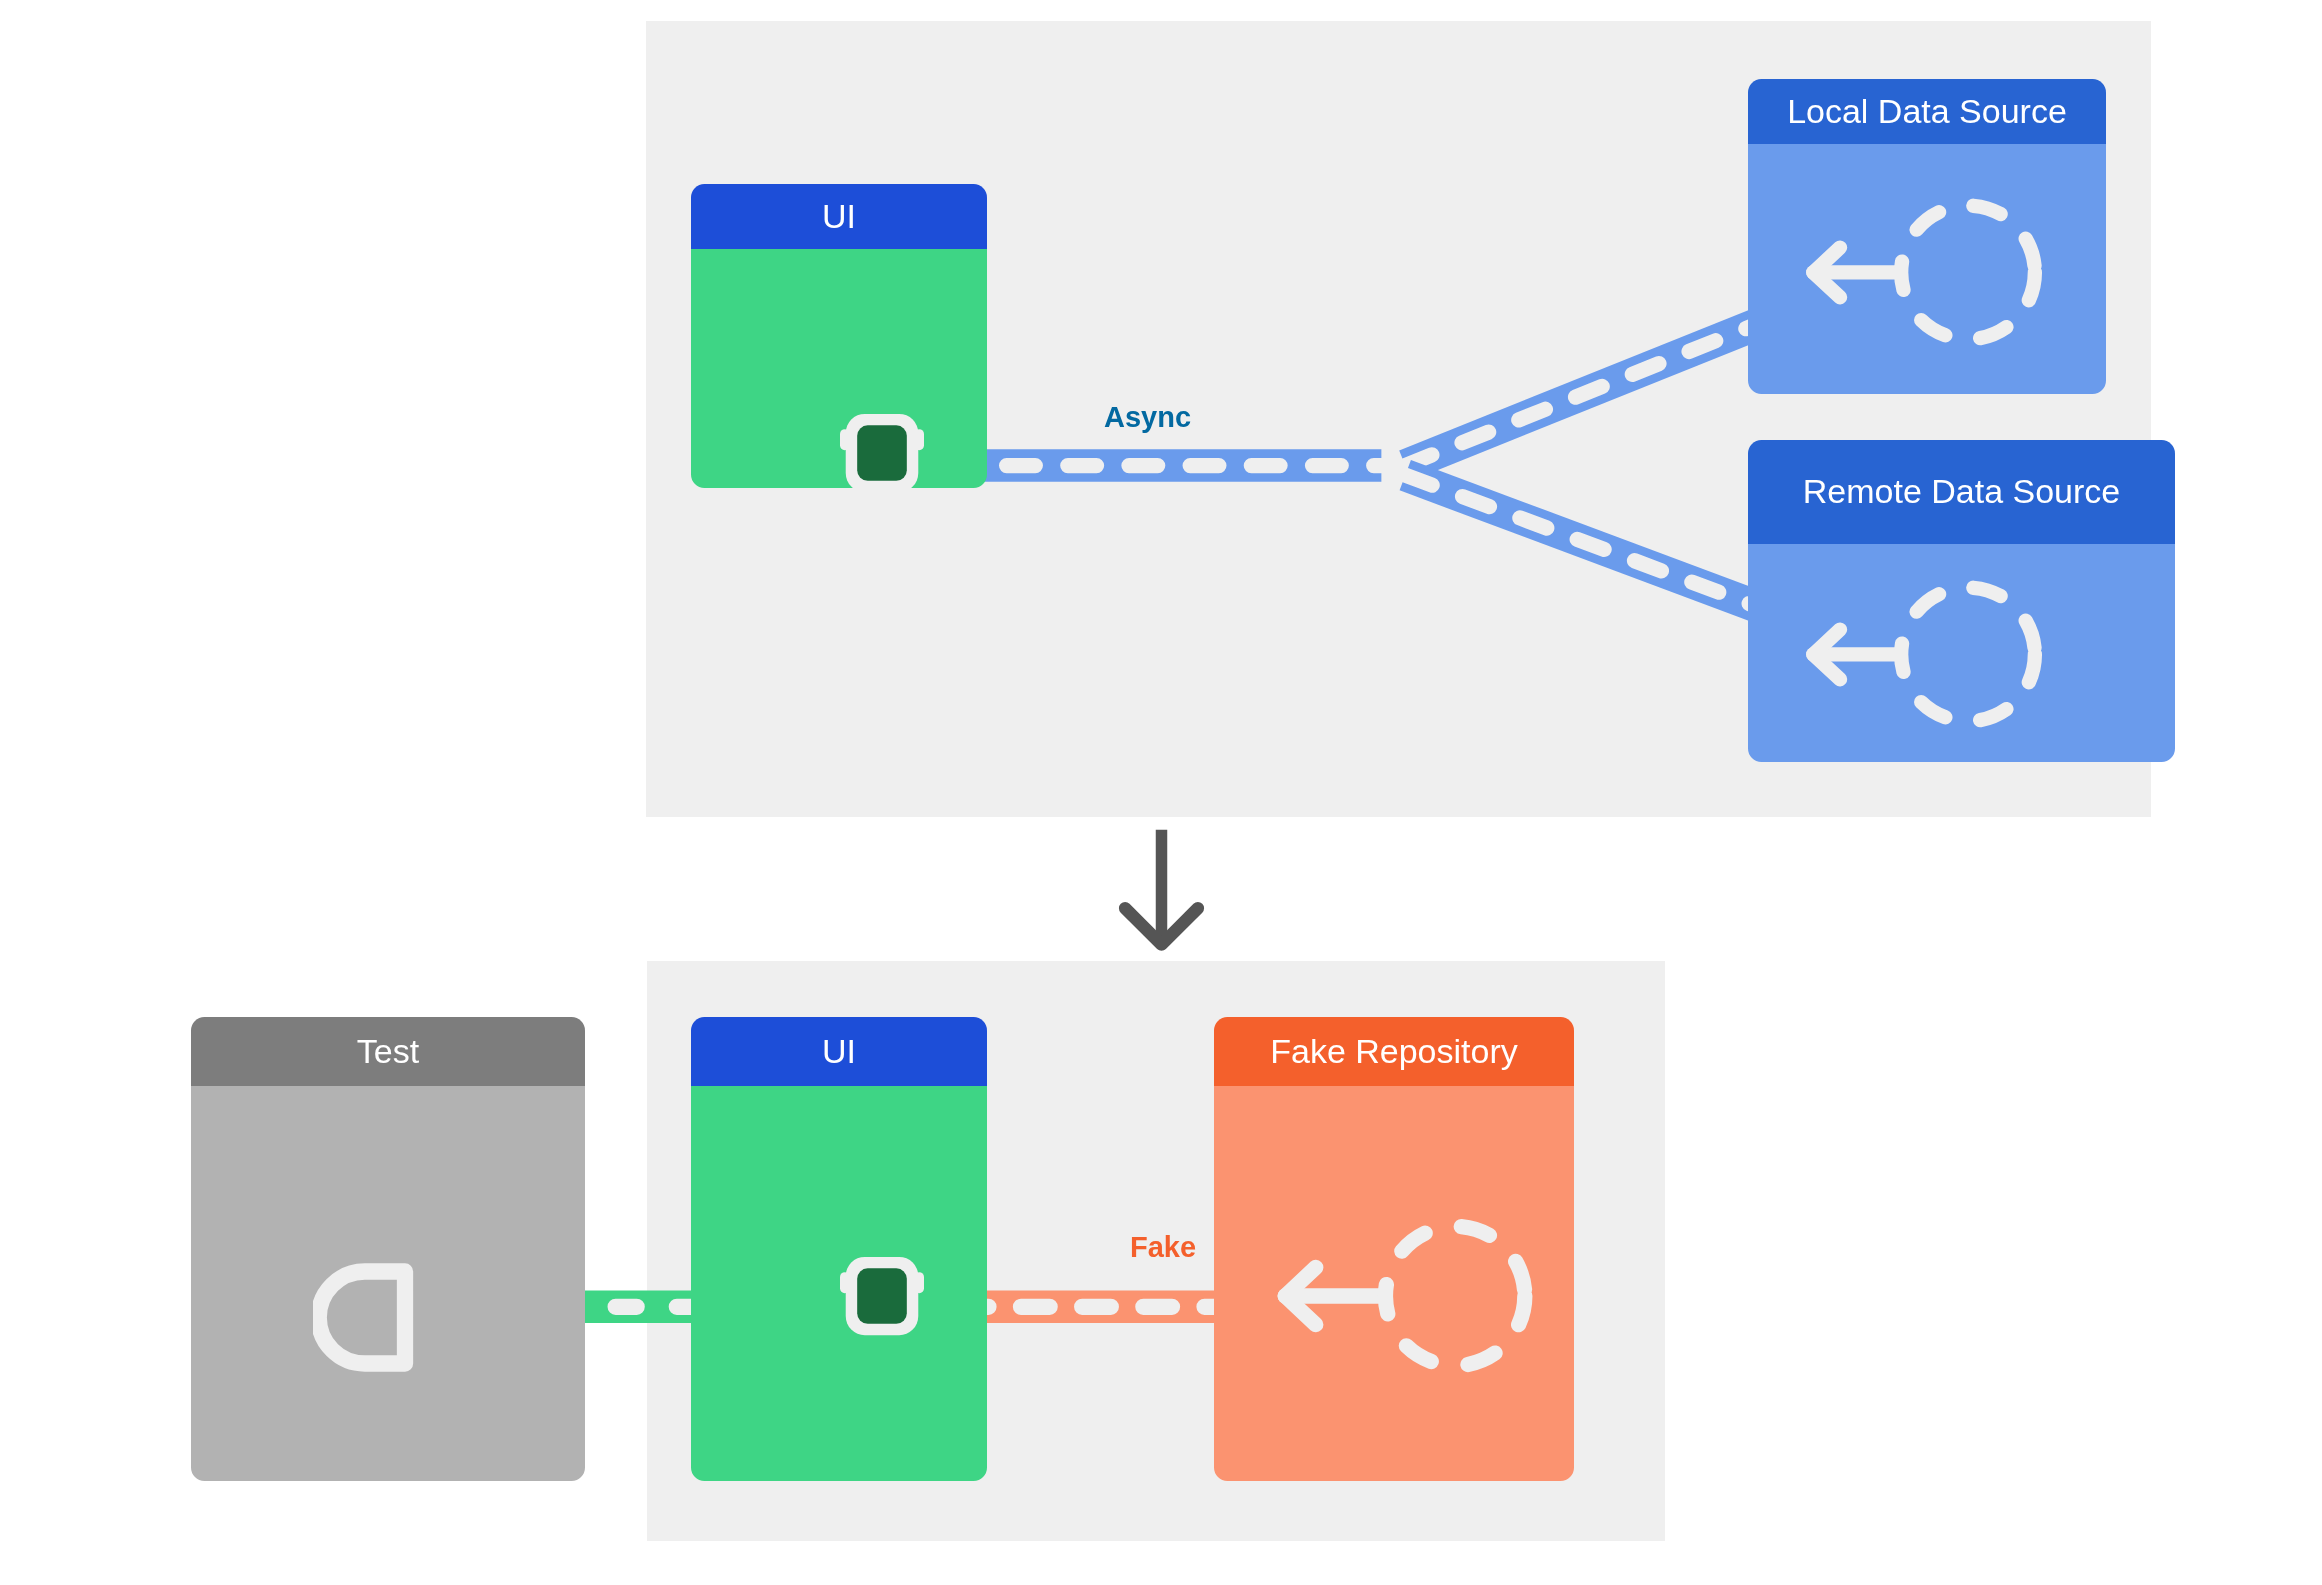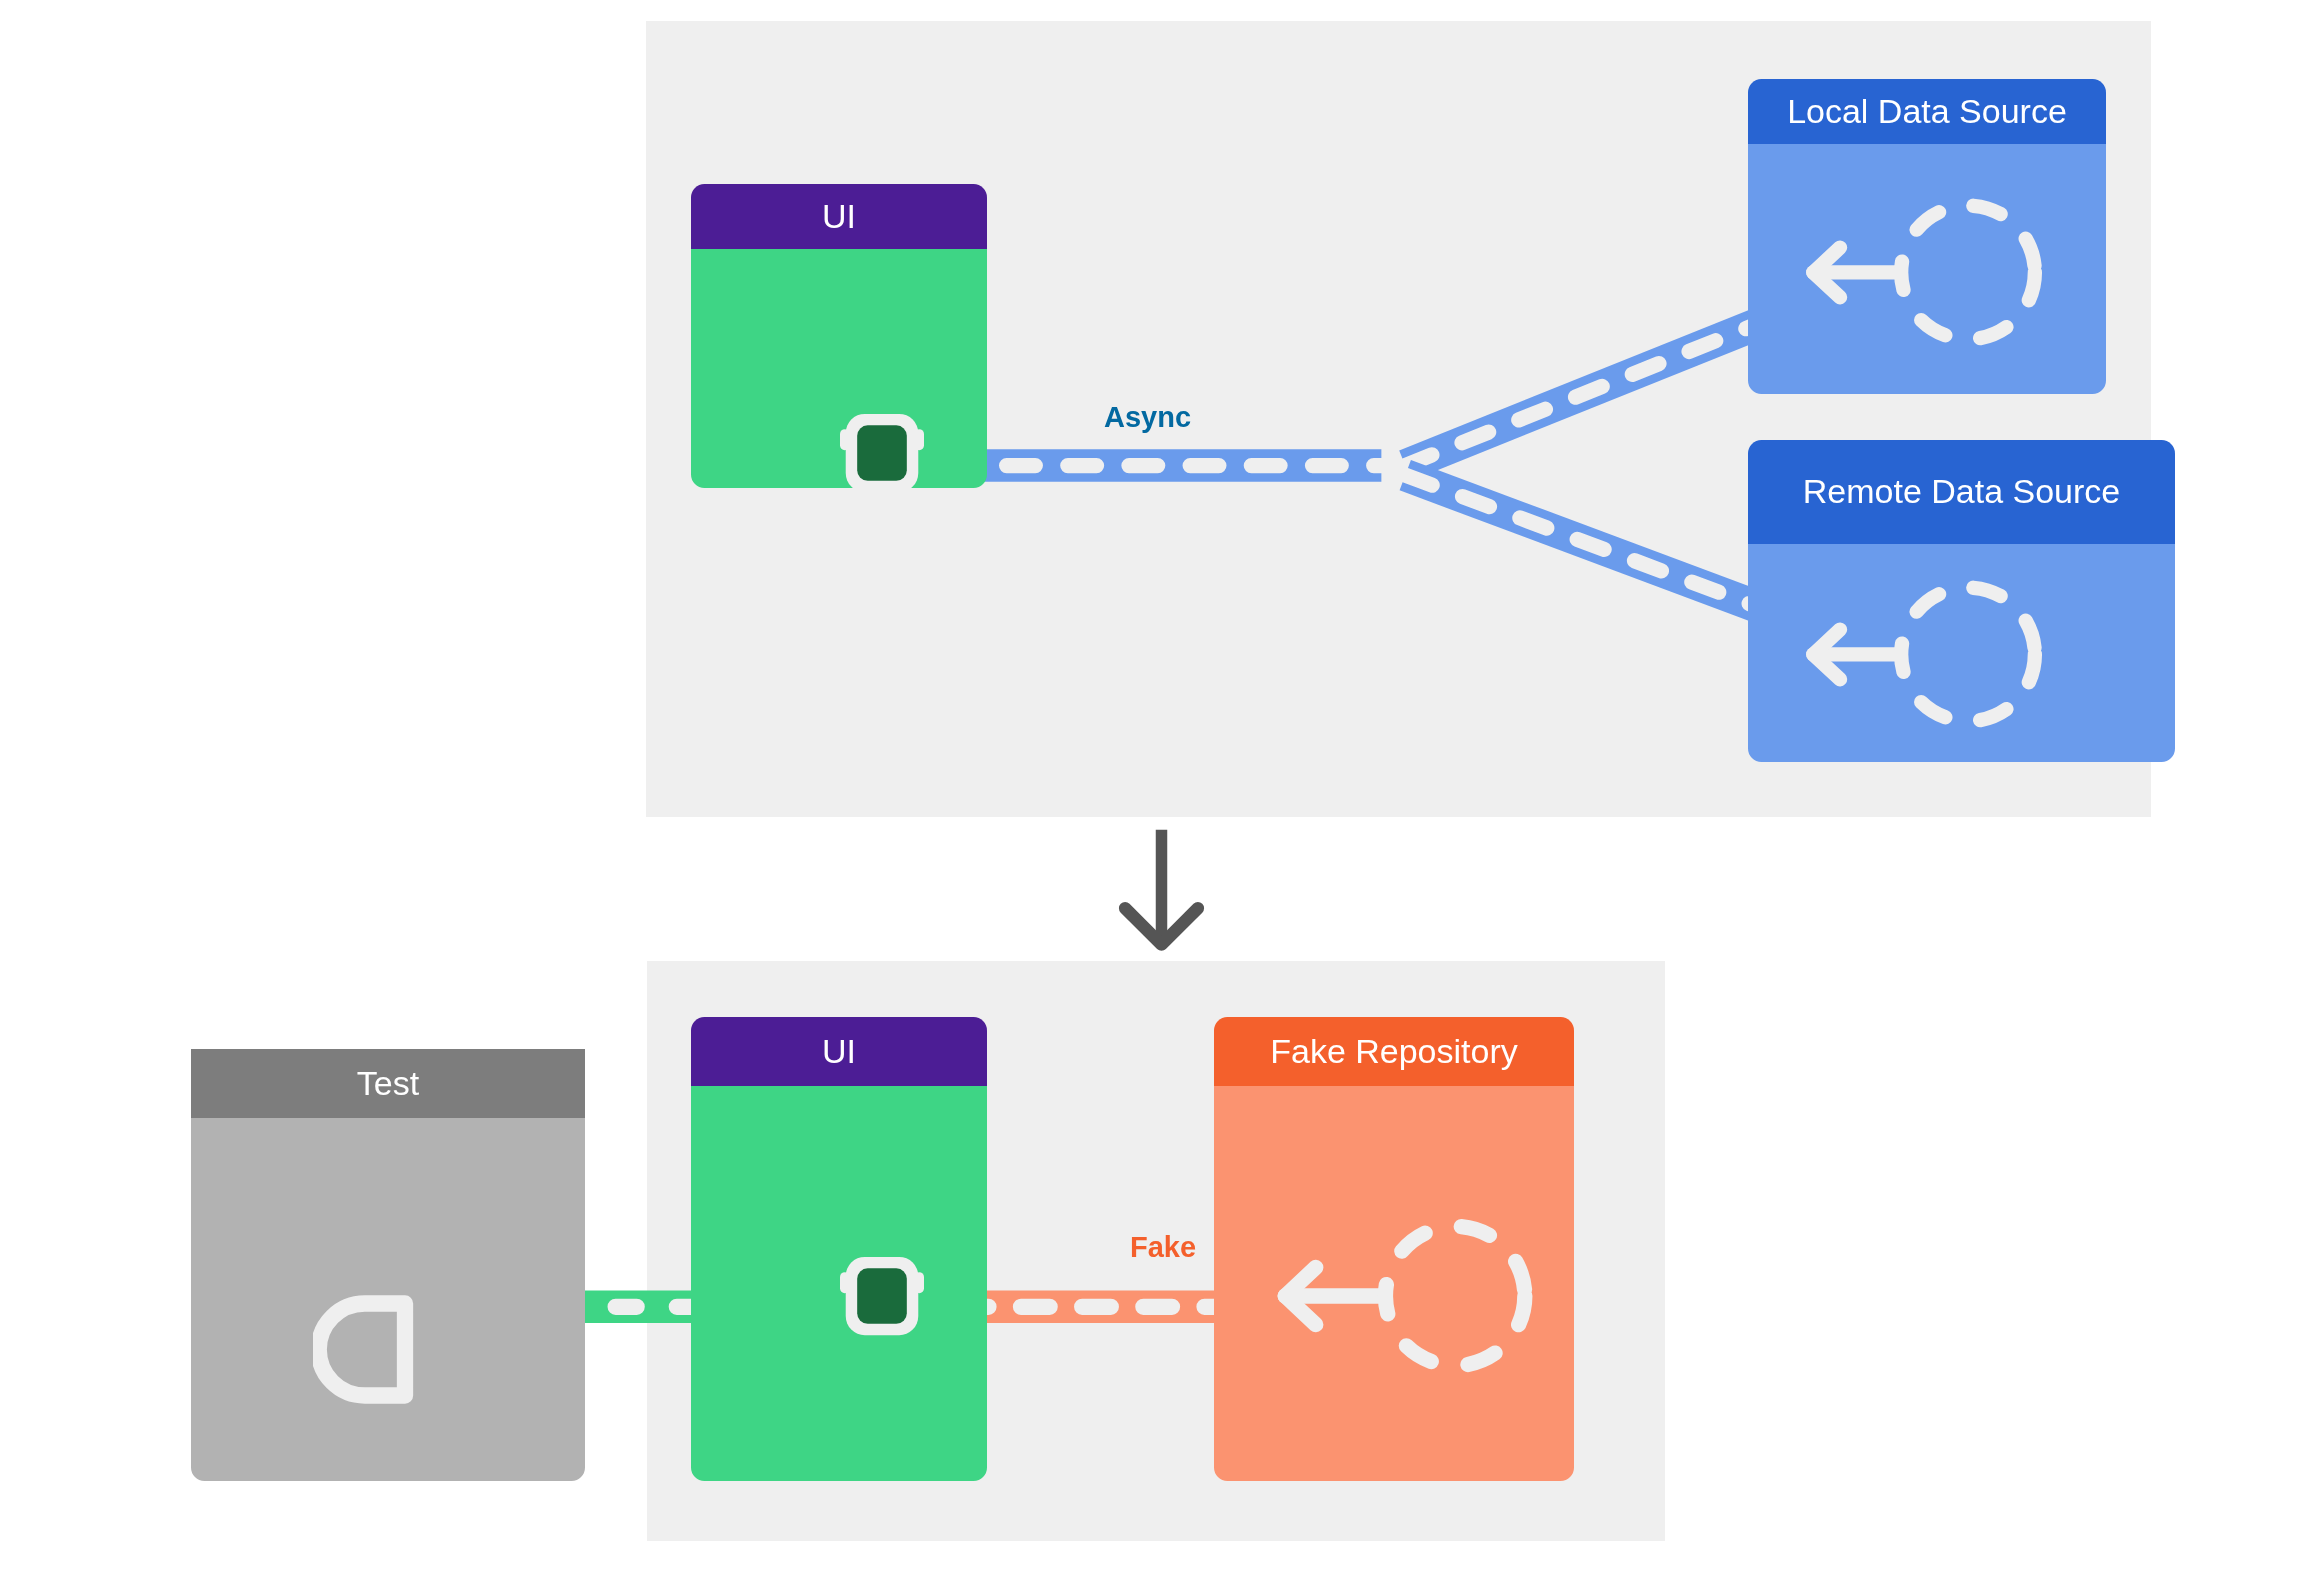--- a/index.html
+++ b/index.html
@@ -45,42 +45,42 @@
     justify-content: center;
     padding: 0 9.6px;
     box-sizing: border-box;
   }
   .box-body {
     flex: 1 1 auto;
     position: relative;
   }
 
   
-  .theme-green  .box-header { background: #4c1d95; }
+  .theme-green  .box-header { background: #1d4ed8; }
   .theme-green  .box-body   { background: #3ed585; }
   .theme-blue   .box-header { background: #2864d2; }
   .theme-blue   .box-body   { background: #6a9bec; }
   .theme-orange .box-header { background: #f4602c; }
   .theme-orange .box-body   { background: #fb9370; }
   .theme-gray   .box-header { background: #7d7d7d; }
   .theme-gray   .box-body   { background: #b2b2b2; }
 
   
   #box-ui-top        { left: 691px;  top: 184px;  width: 296px; height: 304px; }
   #box-ui-top   .box-header { height: 65px; }
   #box-repository    { left: 1214px; top: 184px;  width: 392px; height: 304px; }
   #box-repository .box-header { height: 65px; }
   #box-local-ds      { left: 1748px; top: 79px;   width: 358px; height: 315px; }
   #box-local-ds .box-header { height: 65px; }
   #box-remote-ds     { left: 1748px; top: 440px;  width: 427px; height: 322px; }
   #box-remote-ds .box-header { height: 104px; }
 
   
   #box-test          { left: 191px;  top: 1017px; width: 394px; height: 464px; }
-  #box-test .box-header { height: 69px; margin-top: 32px; }
+  #box-test .box-header { height: 69px; }
   #box-ui-bottom     { left: 691px;  top: 1017px; width: 296px; height: 464px; }
   #box-ui-bottom .box-header { height: 69px; }
   #box-fake-repo     { left: 1214px; top: 1017px; width: 360px; height: 464px; }
   #box-fake-repo .box-header { height: 69px; }
 
   
   #connectors {
     position: absolute;
     left: 0; top: 0;
     width: 2323px;

